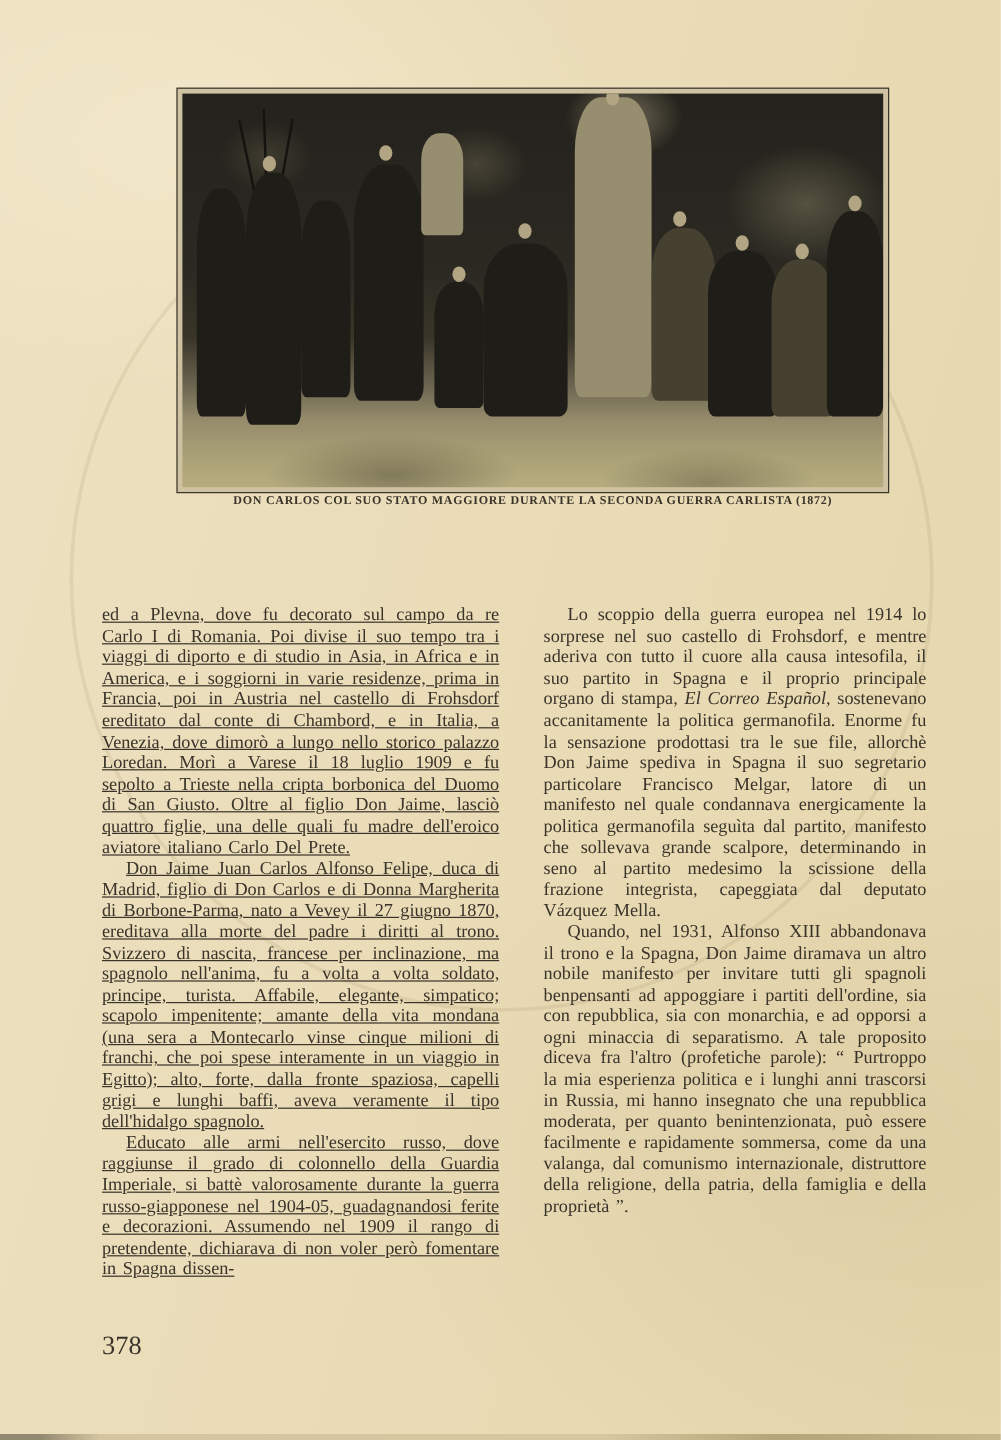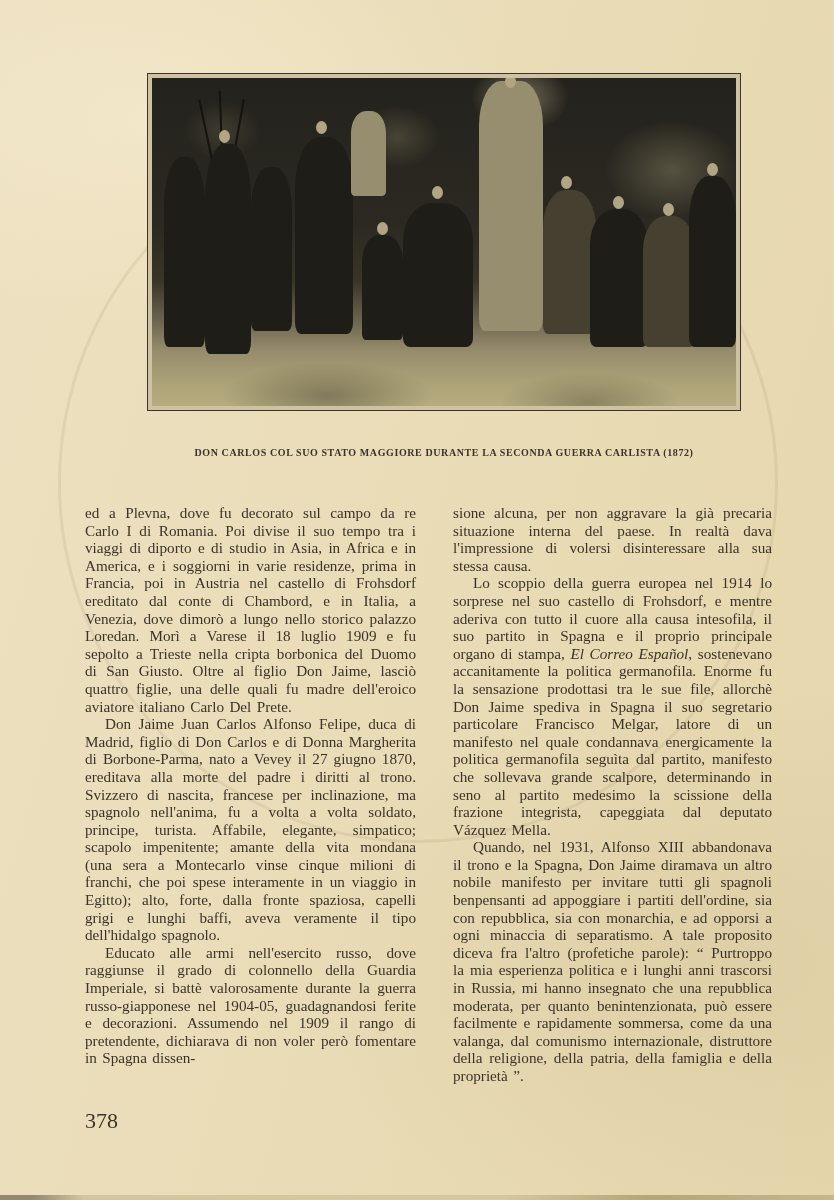--- a/index.html
+++ b/index.html
@@ -37,27 +37,27 @@
       radial-gradient(ellipse 120px 40px at 75% 99%, rgba(80,75,56,.40), transparent 75%),
       linear-gradient(to bottom,#24221c 0%, #2b2922 45%, #393528 62%, #6b6450 74%, #968c6c 83%, #aca277 93%, #b6ac7f 100%);
   }
   .fig{position:absolute;background:#1f1d17;border-radius:42% 42% 10% 10% / 26% 26% 6% 6%;}
   .fig.light{background:#978d6f;}
   .fig.mid{background:#45402f;}
   .face{position:absolute;width:11px;height:13px;border-radius:50%;background:#b2a584;}
   .stick{position:absolute;width:2px;background:#15130f;}
   
   .caption{
-    position:absolute;left:147px;top:447px;width:594px;text-align:center;
+    position:absolute;left:147px;top:412px;width:594px;text-align:center;
     font-size:10px;font-weight:bold;letter-spacing:.6px;white-space:nowrap;color:#39332a;
   }
   
   .col{position:absolute;top:504px;font-size:15.2px;line-height:17.6px;
        text-align:justify;word-spacing:1.6px;color:#39332a;}
-  .col-left{left:85px;width:331px;}
+  .col-left{left:85px;width:331px;text-decoration:underline;}
   .col-right{left:453px;width:319px;}
   .col p{margin:0;}
   .col p.indent{text-indent:20px;}
   .col em{font-style:italic;}
   
   .page-number{position:absolute;left:85px;top:1108px;font-size:22px;color:#39332a;}
 </style>
 </head>
 <body>
 
@@ -101,20 +101,19 @@
 
 <div class="caption">DON CARLOS COL SUO STATO MAGGIORE DURANTE LA SECONDA GUERRA CARLISTA (1872)</div>
 
 <div class="col col-left">
   <p>ed a Plevna, dove fu decorato sul campo da re Carlo I di Romania. Poi divise il suo tempo tra i viaggi di diporto e di studio in Asia, in Africa e in America, e i soggiorni in varie residenze, prima in Francia, poi in Austria nel castello di Frohsdorf ereditato dal conte di Chambord, e in Italia, a Venezia, dove dimorò a lungo nello storico palazzo Loredan. Morì a Varese il 18 luglio 1909 e fu sepolto a Trieste nella cripta borbonica del Duomo di San Giusto. Oltre al figlio Don Jaime, lasciò quattro figlie, una delle quali fu madre dell'eroico aviatore italiano Carlo Del Prete.</p>
   <p class="indent">Don Jaime Juan Carlos Alfonso Felipe, duca di Madrid, figlio di Don Carlos e di Donna Margherita di Borbone-Parma, nato a Vevey il 27 giugno 1870, ereditava alla morte del padre i diritti al trono. Svizzero di nascita, francese per inclinazione, ma spagnolo nell'anima, fu a volta a volta soldato, principe, turista. Affabile, elegante, simpatico; scapolo impenitente; amante della vita mondana (una sera a Montecarlo vinse cinque milioni di franchi, che poi spese interamente in un viaggio in Egitto); alto, forte, dalla fronte spaziosa, capelli grigi e lunghi baffi, aveva veramente il tipo dell'hidalgo spagnolo.</p>
   <p class="indent">Educato alle armi nell'esercito russo, dove raggiunse il grado di colonnello della Guardia Imperiale, si battè valorosamente durante la guerra russo-giapponese nel 1904-05, guadagnandosi ferite e decorazioni. Assumendo nel 1909 il rango di pretendente, dichiarava di non voler però fomentare in Spagna dissen-</p>
 </div>
 
 <div class="col col-right">
-  <p>sione alcuna, per non aggravare la già precaria situazione interna del paese. In realtà dava l'impressione di volersi disinteressare alla sua stessa causa.</p>
   <p class="indent"><span>Lo scoppio della guerra europea nel 1914 lo sorprese nel suo castello di Frohsdorf, e mentre aderiva con tutto il cuore alla causa intesofila, il suo partito in Spagna e il proprio principale organo di stampa, </span><em>El Correo Español</em><span>, sostenevano accanitamente la politica germanofila. Enorme fu la sensazione prodottasi tra le sue file, allorchè Don Jaime spediva in Spagna il suo segretario particolare Francisco Melgar, latore di un manifesto nel quale condannava energicamente la politica germanofila seguìta dal partito, manifesto che sollevava grande scalpore, determinando in seno al partito medesimo la scissione della frazione integrista, capeggiata dal deputato Vázquez Mella.</span></p>
   <p class="indent">Quando, nel 1931, Alfonso XIII abbandonava il trono e la Spagna, Don Jaime diramava un altro nobile manifesto per invitare tutti gli spagnoli benpensanti ad appoggiare i partiti dell'ordine, sia con repubblica, sia con monarchia, e ad opporsi a ogni minaccia di separatismo. A tale proposito diceva fra l'altro (profetiche parole): “ Purtroppo la mia esperienza politica e i lunghi anni trascorsi in Russia, mi hanno insegnato che una repubblica moderata, per quanto benintenzionata, può essere facilmente e rapidamente sommersa, come da una valanga, dal comunismo internazionale, distruttore della religione, della patria, della famiglia e della proprietà ”.</p>
 </div>
 
 <div class="page-number">378</div>
 
 <div class="page-edge-bottom"></div>
 
 </body></html>

